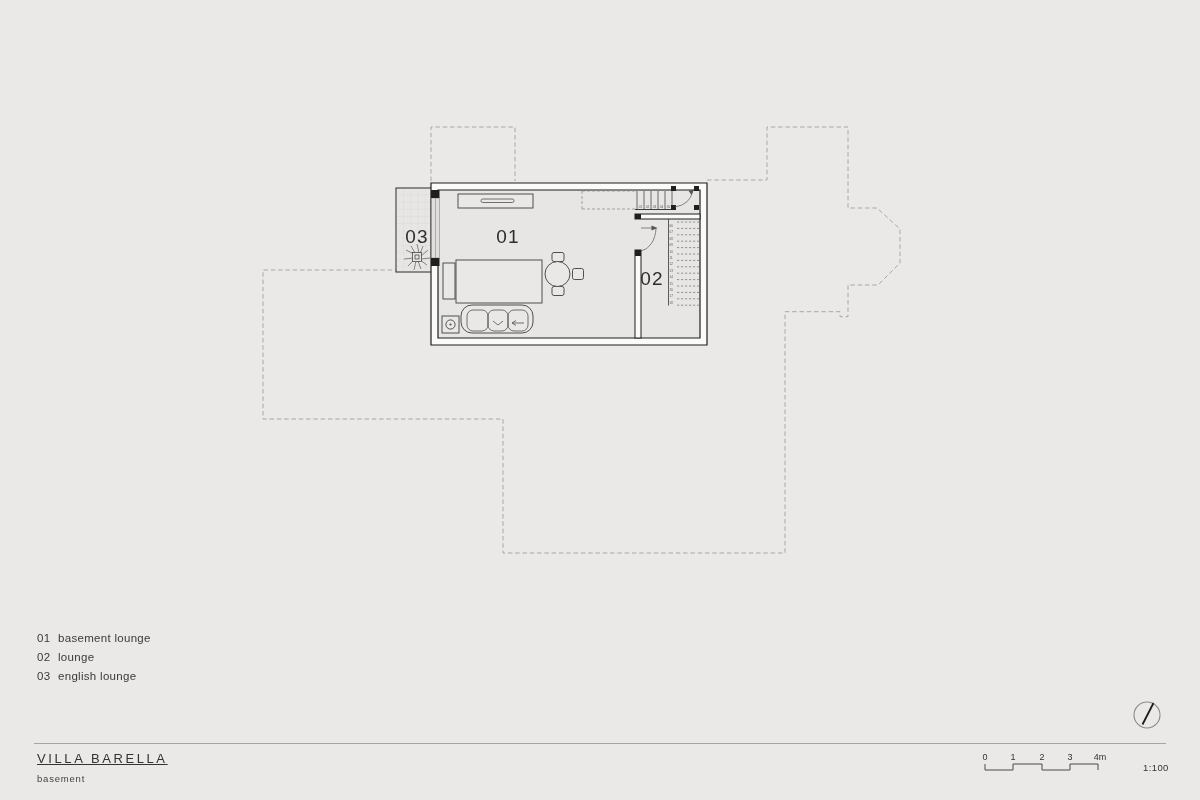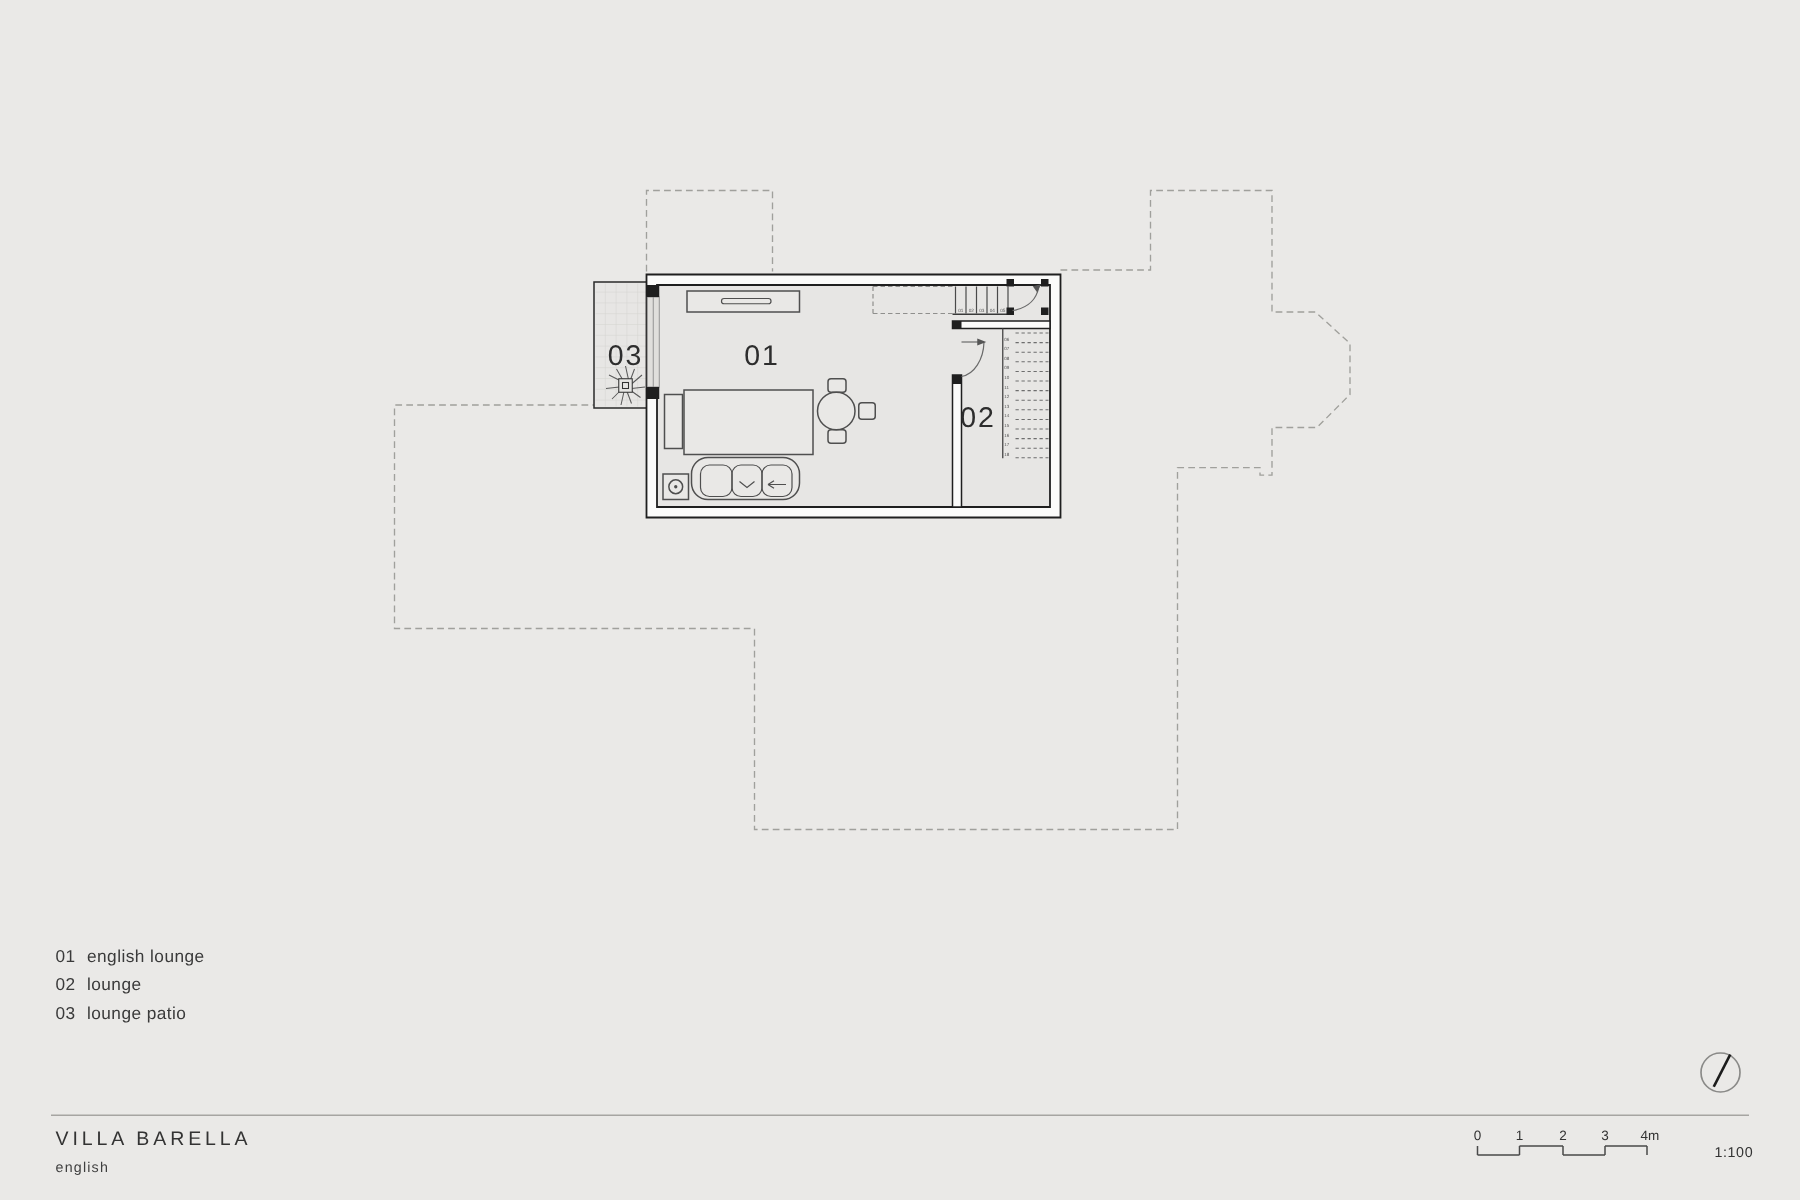--- a/index.html
+++ b/index.html
@@ -8,21 +8,21 @@
   .sheet{position:relative;width:1200px;height:800px;background:#eae9e7;}
   svg.plan{position:absolute;left:0;top:0;}
   
   .legend{position:absolute;left:37px;top:632px;color:#3a3a3a;}
   .legend-row{display:flex;align-items:baseline;height:19px;font-size:11.5px;letter-spacing:.3px;}
   .legend-num{width:21px;color:#3a3a3a;}
   .legend-label{color:#3a3a3a;}
   
   .footer-rule{position:absolute;left:34px;right:34px;top:743px;border-top:1px solid #a6a5a2;}
   .titleblock{position:absolute;left:37px;top:751px;}
-  .project-title{font-size:13px;letter-spacing:2.6px;color:#333;font-weight:500;}
+  .project-title{font-size:13px;letter-spacing:2.6px;color:#333;font-weight:500;text-decoration:underline;}
   .sheet-name{font-size:9.5px;letter-spacing:.8px;color:#3f3f3f;margin-top:7px;}
   text{font-family:"Liberation Sans", sans-serif;}
   .room-label{font-size:19px;fill:#2d2d2d;letter-spacing:1.2px;}
   .tick-label{font-size:9px;fill:#333;}
   .ratio-label{font-size:9.5px;fill:#333;letter-spacing:.4px;}
 </style>
 </head>
 <body>
 
 <div class="sheet">
@@ -185,33 +185,33 @@
     <g>
       <circle cx="1147" cy="715" r="13" fill="none" stroke="#8a8a88" stroke-width="1.1"></circle>
       <line x1="1142.5" y1="724.5" x2="1153.5" y2="703" stroke="#1c1c1c" stroke-width="1.8"></line>
     </g>
   </svg>
 
   <div class="legend">
 
       <div class="legend-row">
         <span class="legend-num">01</span>
-        <span class="legend-label">english lounge</span>
+        <span class="legend-label">basement lounge</span>
       </div>
 
       <div class="legend-row">
         <span class="legend-num">02</span>
         <span class="legend-label">lounge</span>
       </div>
 
       <div class="legend-row">
         <span class="legend-num">03</span>
-        <span class="legend-label">lounge patio</span>
+        <span class="legend-label">english lounge</span>
       </div>
     </div>
 
   <div class="footer-rule"></div>
   <div class="titleblock">
     <div class="project-title">VILLA BARELLA</div>
-    <div class="sheet-name">english</div>
+    <div class="sheet-name">basement</div>
   </div>
 
 </div>
 
 </body></html>

